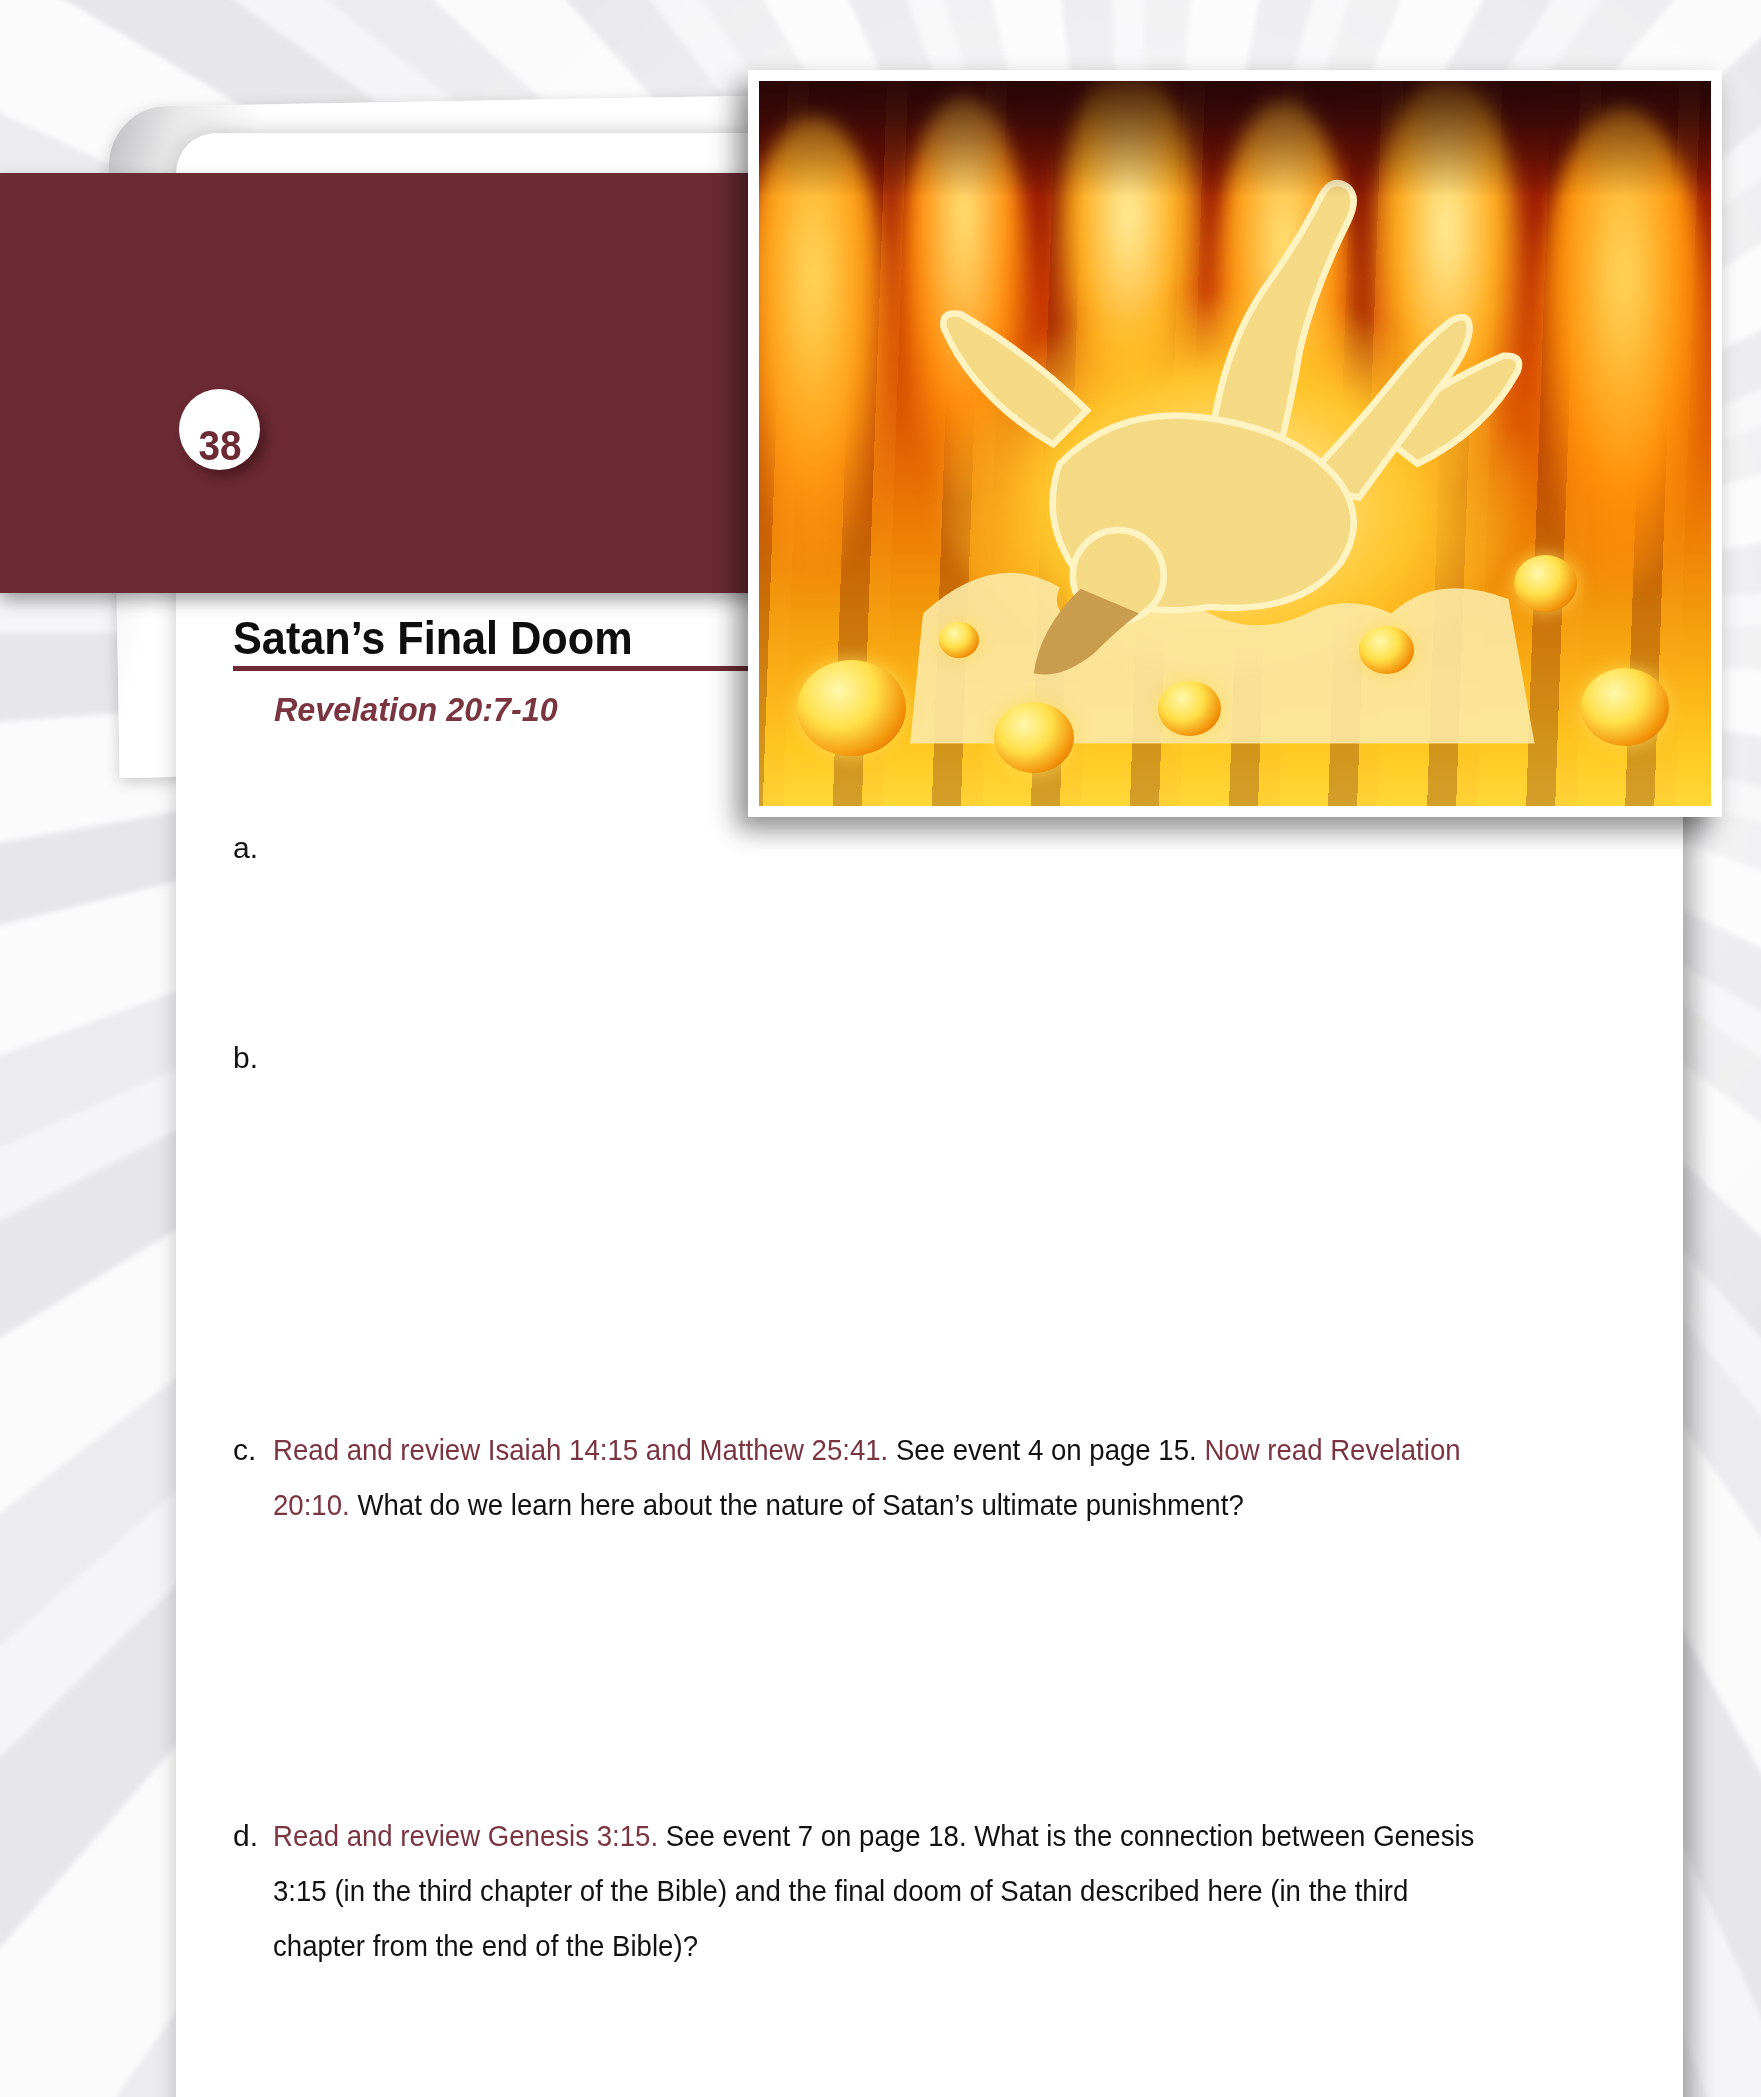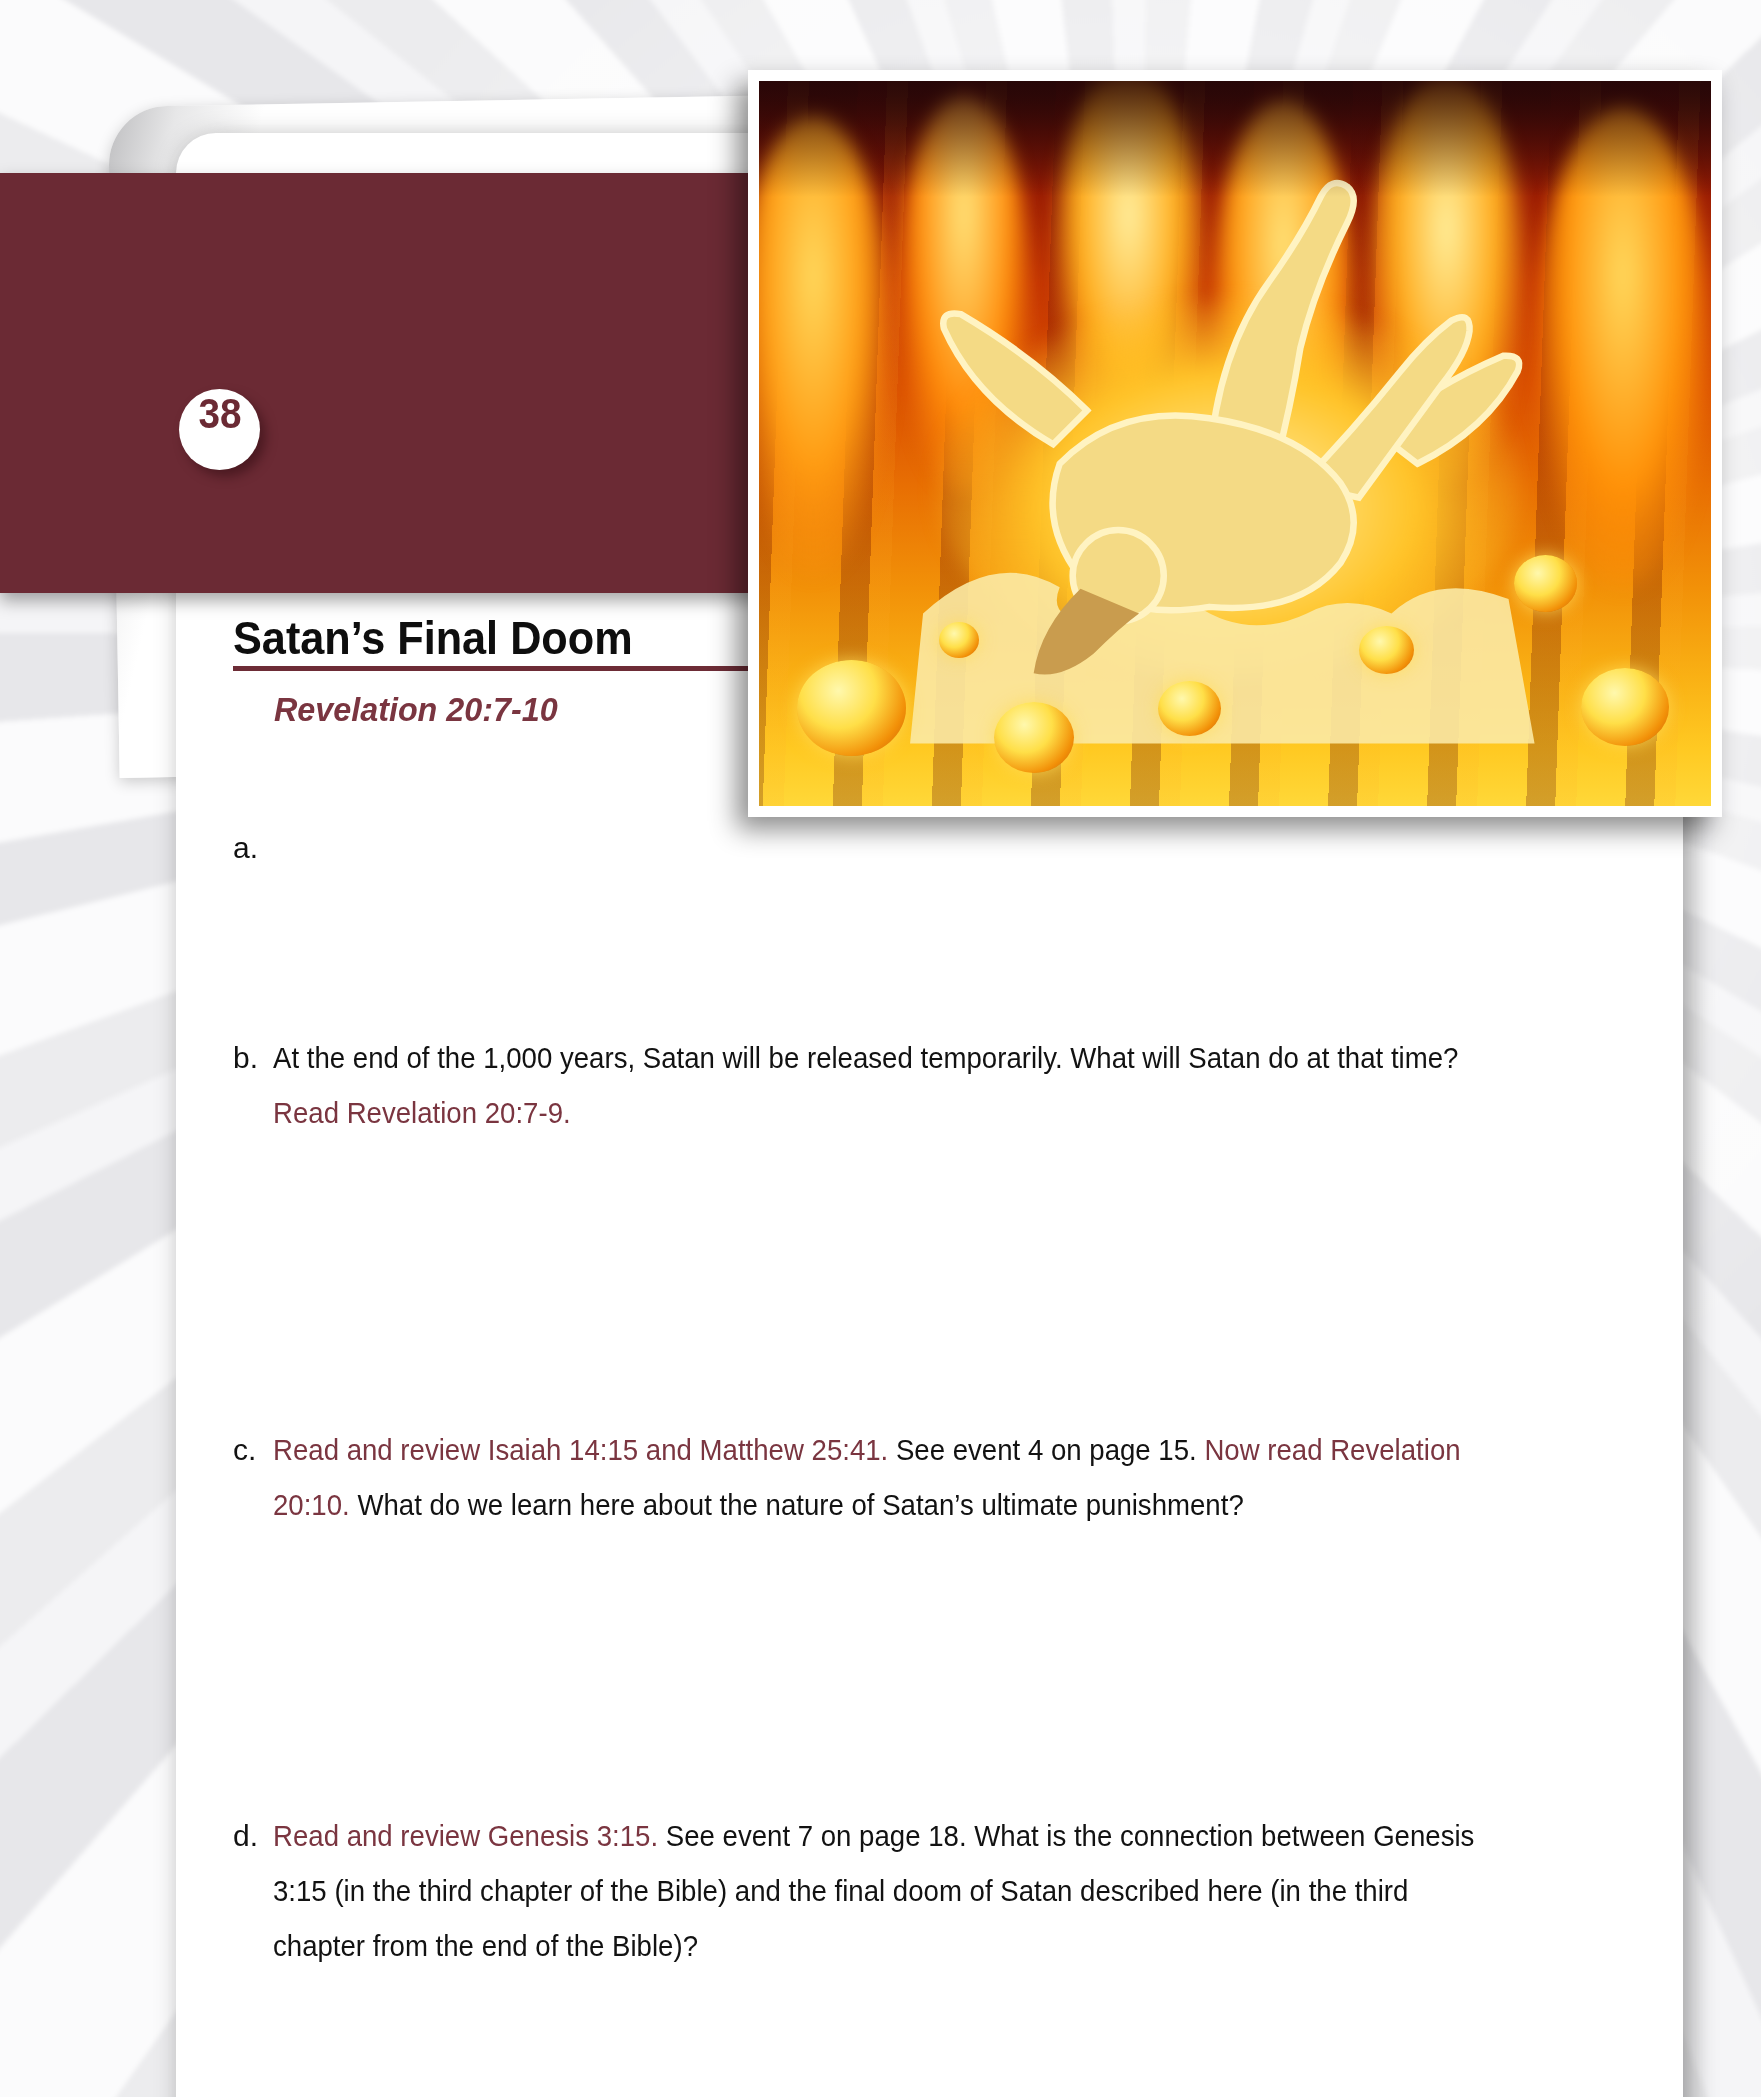--- a/index.html
+++ b/index.html
@@ -34,21 +34,21 @@
     box-shadow:0 0 25px rgba(0,0,0,.16), 12.6px 11px 23px rgba(0,0,0,.22);
   }
   
   .callout{
     position:absolute;left:0;top:173px;width:770px;height:420px;z-index:3;
     background:#6b2a34;
     box-shadow:0 8.4px 16px rgba(0,0,0,.35);
   }
   .badge{
     position:absolute;left:179px;top:216px;width:81px;height:81px;border-radius:50%;
-    background:#ffffff;display:flex;align-items:flex-start;justify-content:center;
+    background:#ffffff;display:flex;align-items:flex-end;justify-content:center;
     box-shadow:5.9px 6.7px 11px rgba(50,12,18,.55);
     color:#6b2a34;font-size:43px;font-weight:bold;
   }
   .badge span{display:inline-block;transform:scaleX(.9);}
   .callout-text{
     position:absolute;left:276px;top:196px;color:#ffffff;font-weight:bold;
     font-size:37px;line-height:63px;white-space:nowrap;
   }
   .callout-text .ln{transform:scaleX(.8);transform-origin:left top;}
   
@@ -150,24 +150,20 @@
     <div class="topsmoke"></div>
   </div>
 </div>
 
 <div class="question q-a">
   <span class="qlabel">a.</span>
 </div>
 
 <div class="question q-b">
   <span class="qlabel">b.</span>
-  <div class="qlines">
-    <div class="qline"><span>At the end of the 1,000 years, Satan will be released temporarily. What will Satan do at that time?</span></div>
-    <div class="qline"><span class="m">Read Revelation 20:7-9.</span></div>
-  </div>
 </div>
 
 <div class="question q-c">
   <span class="qlabel">c.</span>
   <div class="qlines">
     <div class="qline"><span class="m">Read and review Isaiah 14:15 and Matthew 25:41.</span><span> See event 4 on page 15. </span><span class="m">Now read Revelation</span></div>
     <div class="qline"><span class="m">20:10.</span><span> What do we learn here about the nature of Satan’s ultimate punishment?</span></div>
   </div>
 </div>
 

